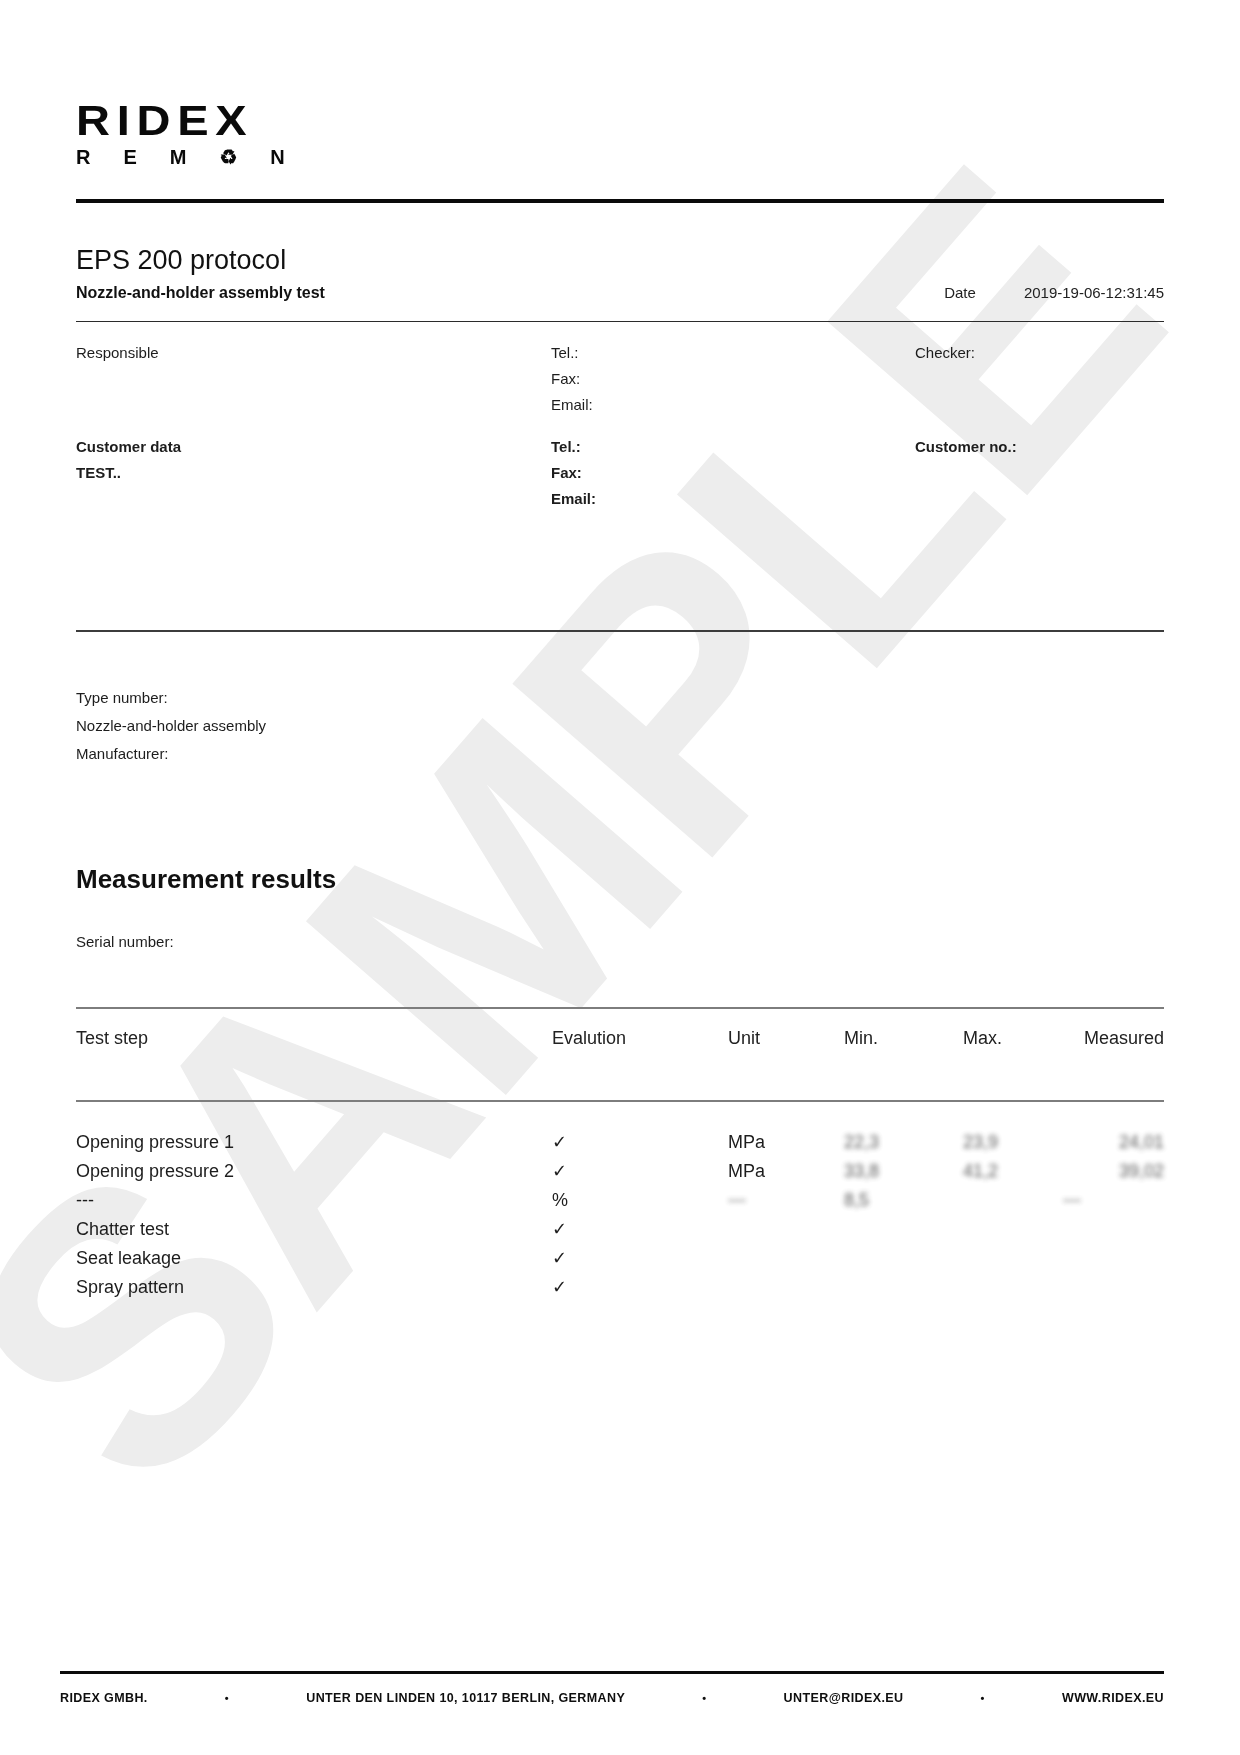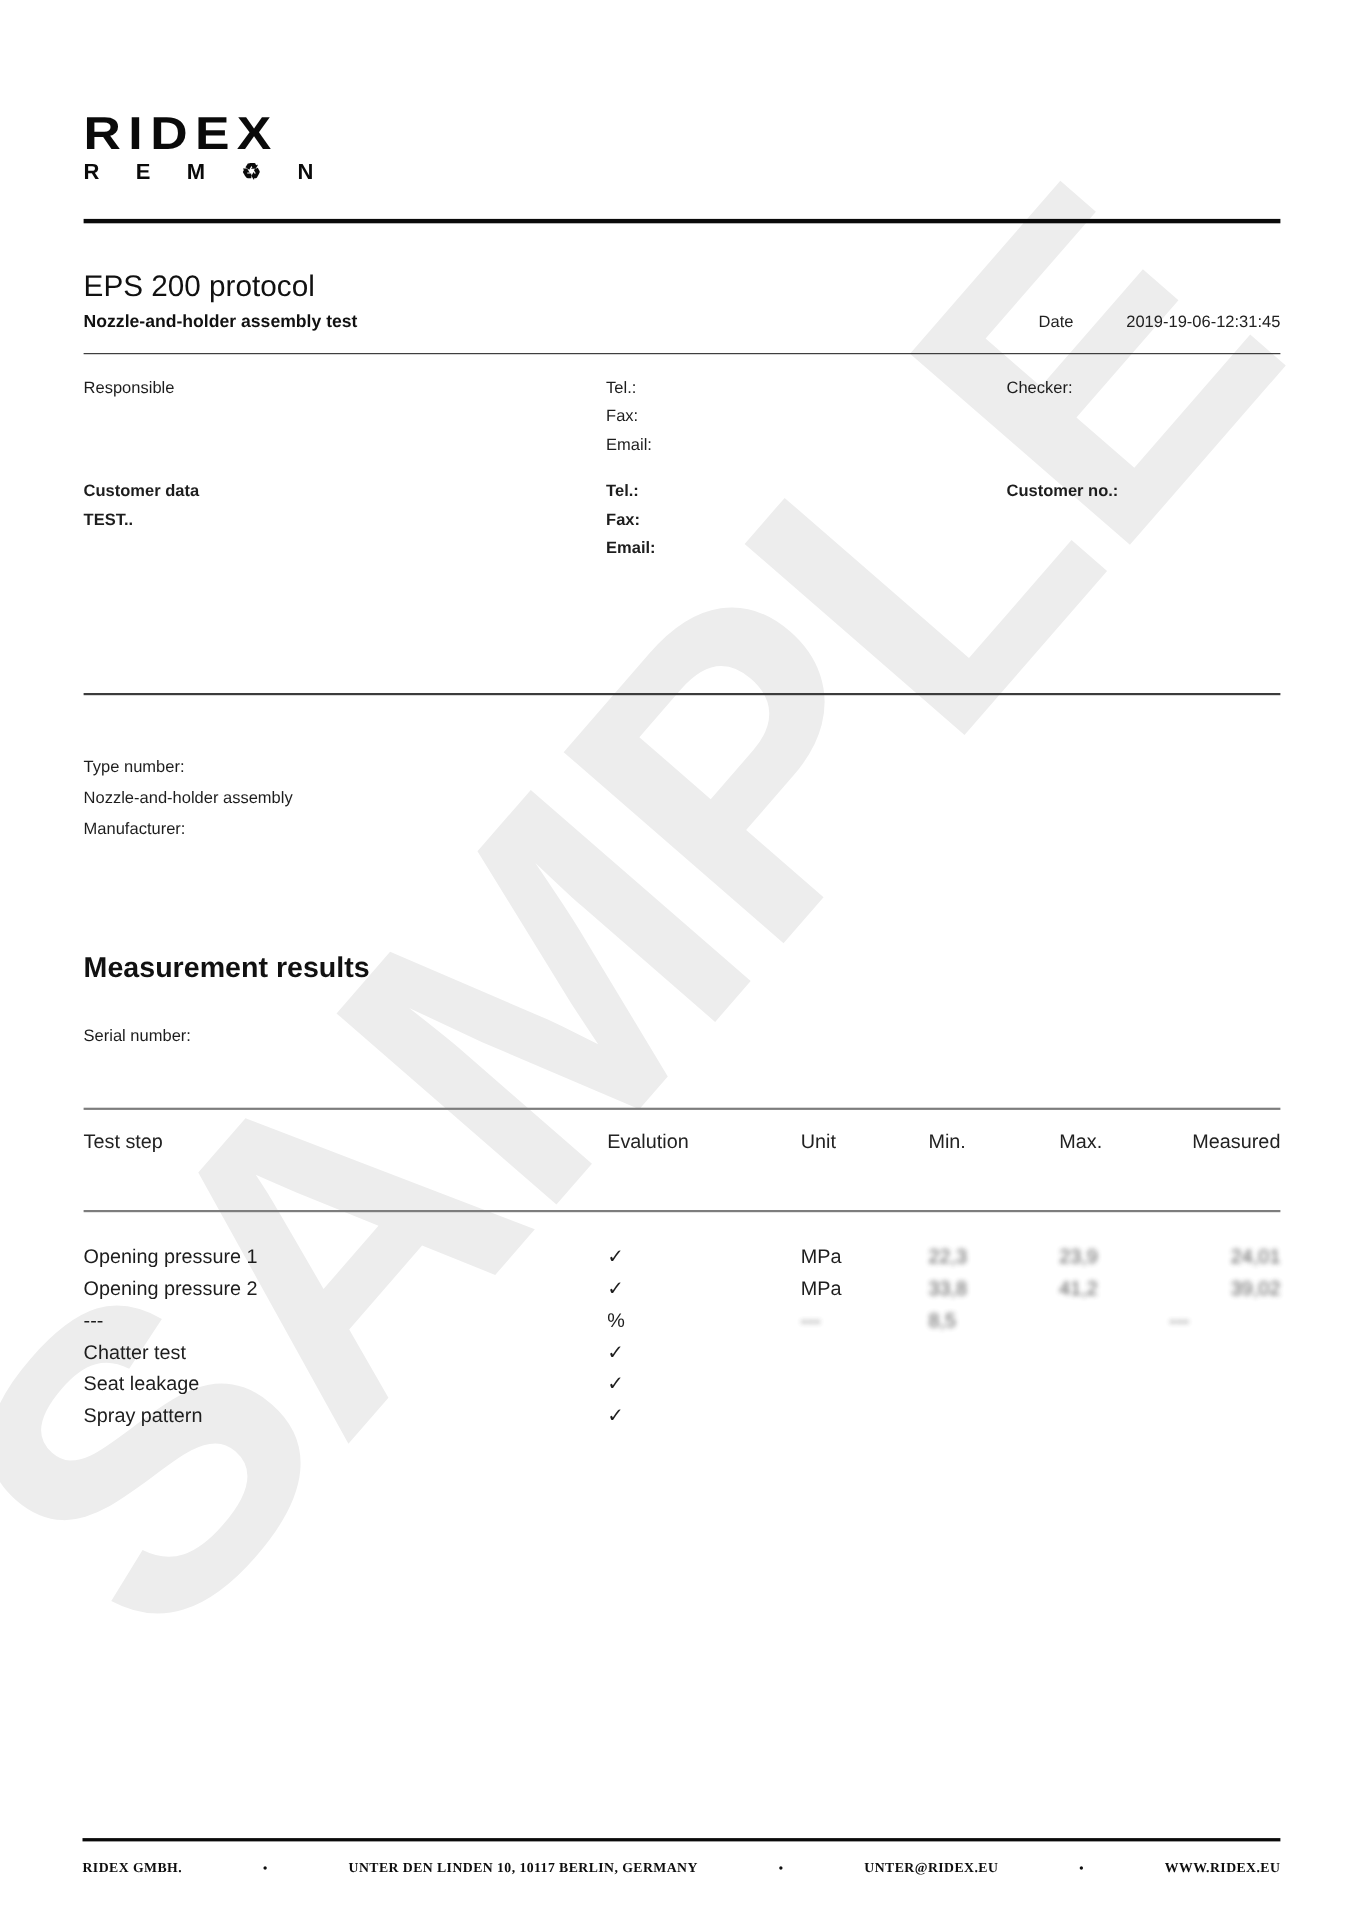--- a/index.html
+++ b/index.html
@@ -57,21 +57,21 @@
   .thead, .trow { display:grid; grid-template-columns:476px 176px 116px 119px 118px 1fr; font-size:18px; }
   .thead { padding-top:20px; line-height:18px; color:#222; }
   .table .rule-gray.mid { margin-top:53px; }
   .tbody { padding-top:26px; }
   .trow  { line-height:29px; }
   .c { white-space:nowrap; }
   .c.measured { text-align:right; }
   .blur { filter:blur(2.6px); color:#3c3c3c; opacity:.85; }
 
   
-  .footer { position:absolute; left:75px; right:76px; top:1671px; z-index:1;font-family:Liberation Serif, serif; }
+  .footer { position:absolute; left:60px; right:76px; top:1671px; z-index:1; }
   .footer-rule { height:3px; background:#0a0a0a; }
   .footer-row {
     margin-top:17px; display:flex; justify-content:space-between; align-items:center;
     font-size:12.5px; font-weight:700; letter-spacing:.4px; color:#0e0e0e; white-space:nowrap;
   }
   .footer-sep { font-size:11px; }
 </style>
 </head>
 <body>
 

